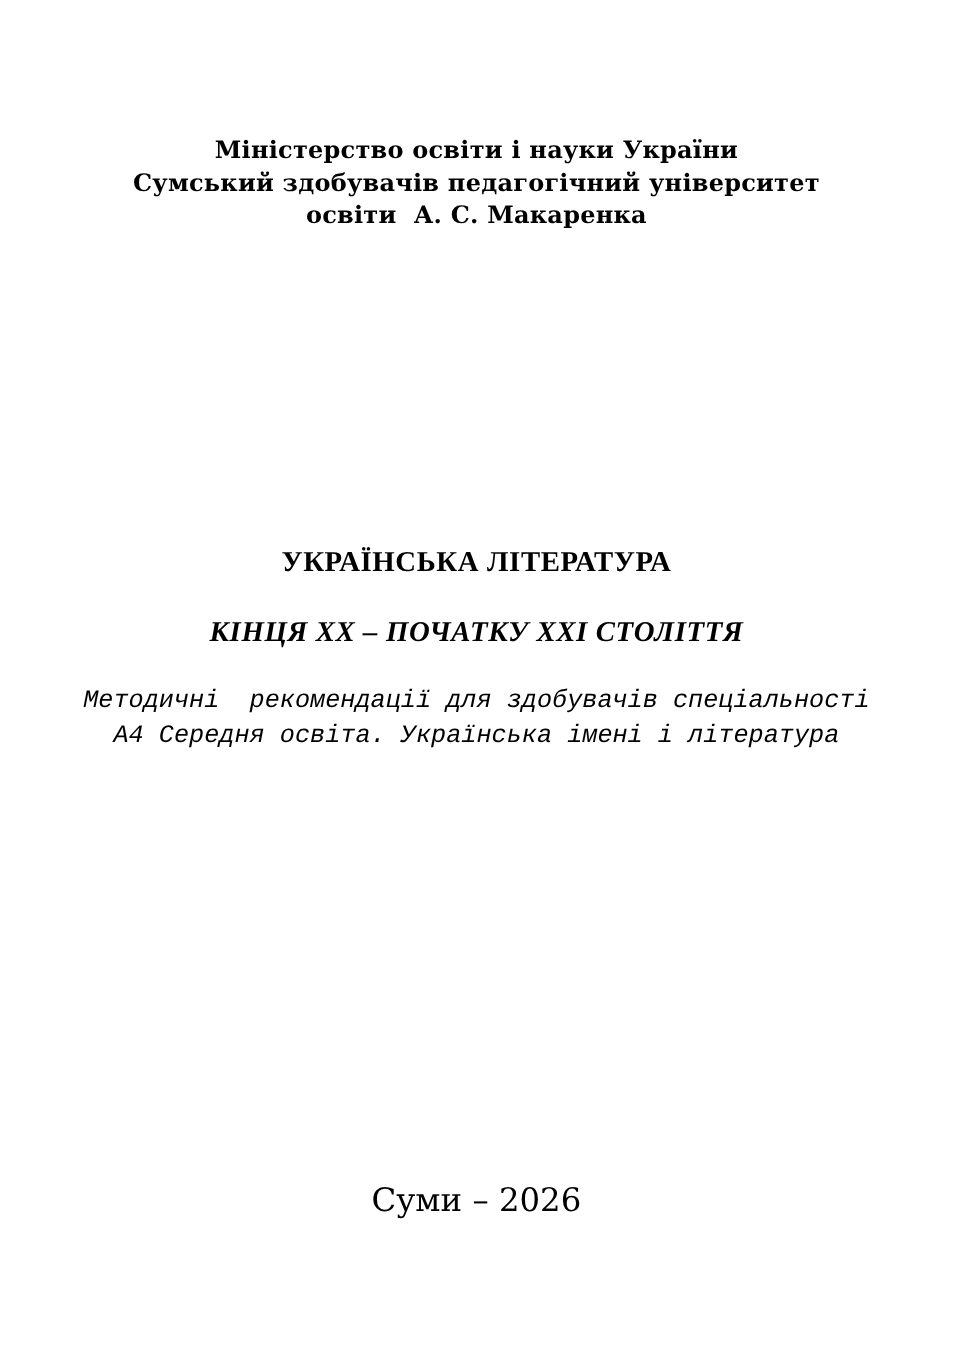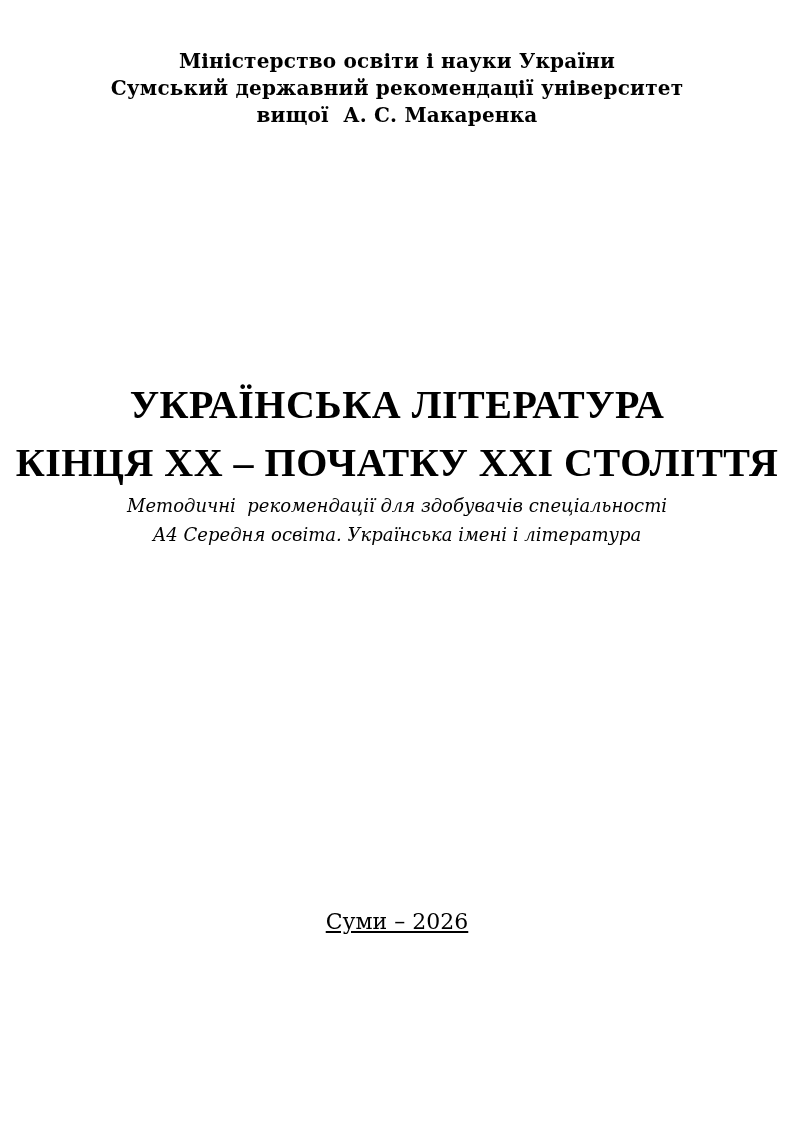--- a/index.html
+++ b/index.html
@@ -8,64 +8,64 @@
     background: #ffffff;
   }
   .page {
     position: relative;
     width: 794px;
     height: 1122px;
     margin: 0 auto;
     background: #ffffff;
     color: #000000;
     box-sizing: border-box;
-    padding-top: 48px;
+    padding-top: 112px;
     text-align: center;
     overflow: hidden;
     font-family: "DejaVu Serif", serif;
   }
   .org-header {
     font-weight: bold;
     font-size: 20px;
     line-height: 27px;
     letter-spacing: 0.2px;
   }
   .org-header .line { white-space: pre-wrap; }
   .main-title {
     font-family: "Liberation Serif", serif;
     font-weight: bold;
-    font-size: 40px;
+    font-size: 24px;
     line-height: 38px;
     letter-spacing: 0.5px;
   }
   .title-line-1 { margin-top: 257px; }
-  .title-line-2 { margin-top: 20px; }
+  .title-line-2 { margin-top: 20px; font-style: italic; }
   .subtitle {
-    margin-top: 9px;
+    margin-top: 24px;
     font-style: italic;
-    font-size: 18px;
+    font-size: 21px;
     line-height: 29px;
+    font-family: Liberation Mono, monospace;
   }
   .subtitle .line { white-space: pre-wrap; }
   .imprint {
     margin-top: 358px;
-    font-size: 22px;
+    font-size: 27px;
     line-height: 30px;
-    text-decoration: underline;
   }
 </style>
 </head>
 <body>
 
 <div class="page">
 
   <div class="org-header">
     <div class="line">Міністерство освіти і науки України</div>
-    <div class="line">Сумський державний рекомендації університет</div>
-    <div class="line">вищої  А. С. Макаренка</div>
+    <div class="line">Сумський здобувачів педагогічний університет</div>
+    <div class="line">освіти  А. С. Макаренка</div>
   </div>
 
   <div class="main-title title-line-1">УКРАЇНСЬКА ЛІТЕРАТУРА</div>
   <div class="main-title title-line-2">КІНЦЯ ХХ – ПОЧАТКУ ХХІ СТОЛІТТЯ</div>
 
   <div class="subtitle">
     <div class="line">Методичні  рекомендації для здобувачів спеціальності</div>
     <div class="line">А4 Середня освіта. Українська імені і література</div>
   </div>
 

